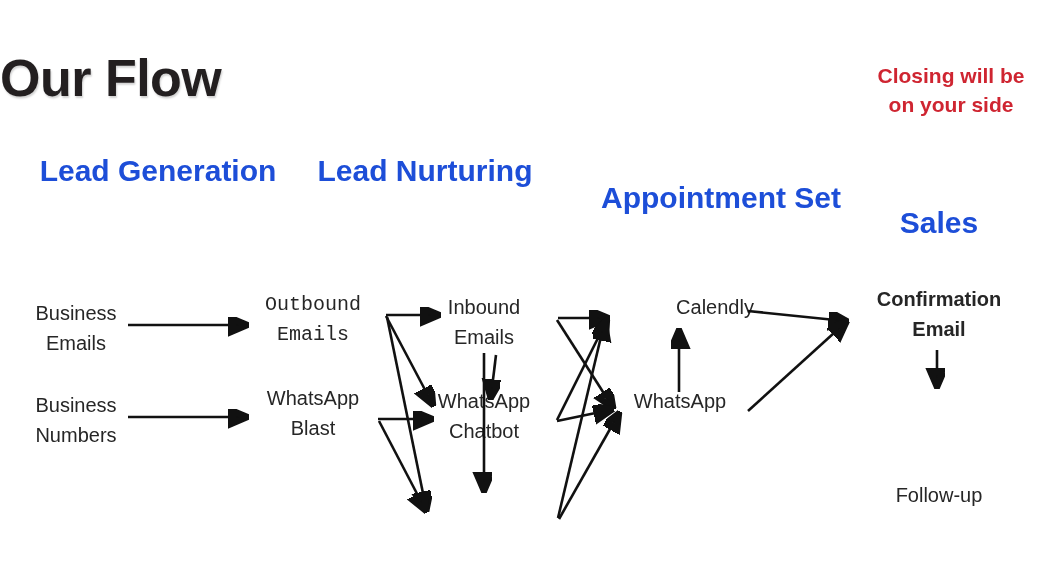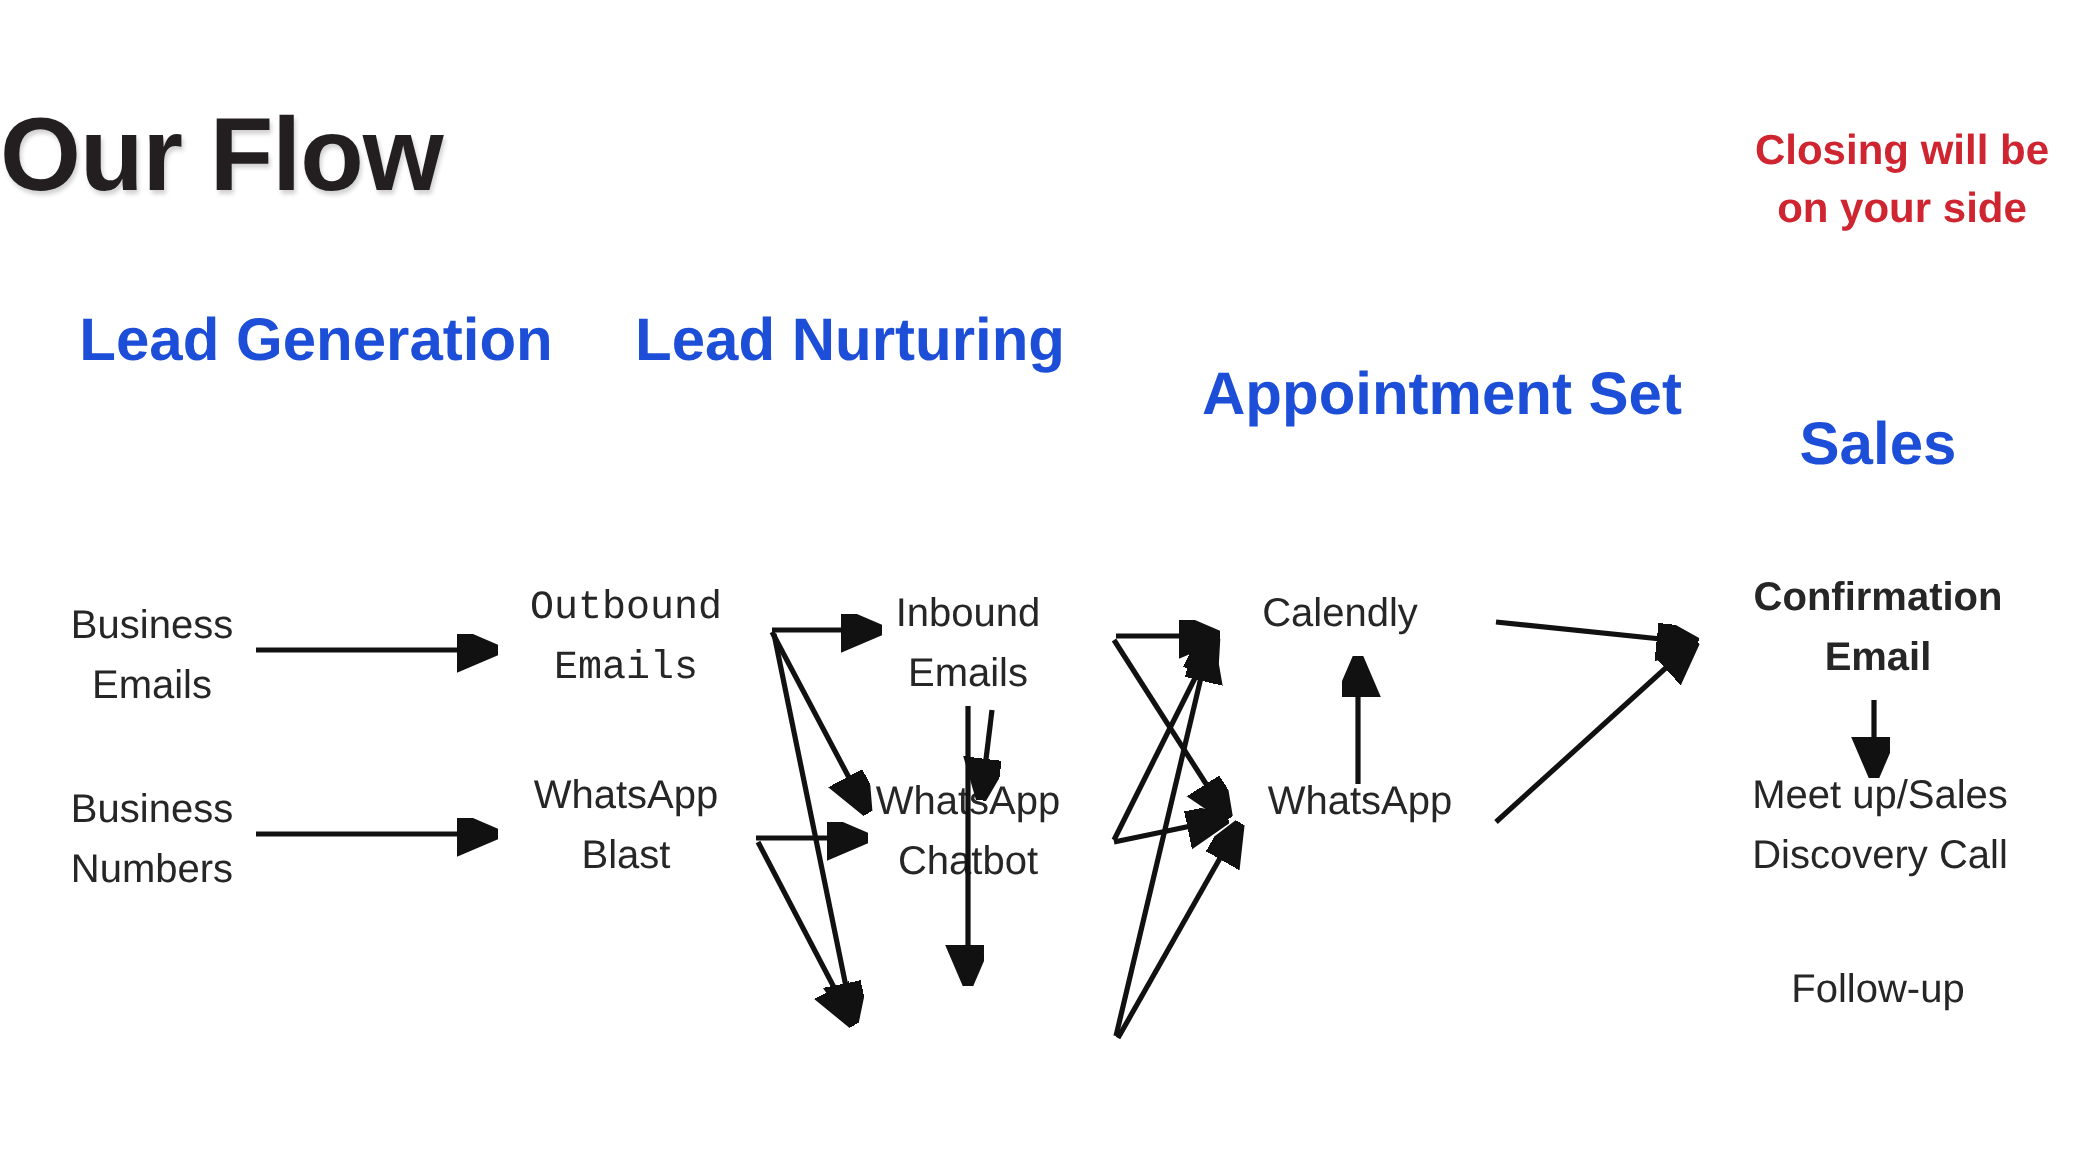--- a/index.html
+++ b/index.html
@@ -93,27 +93,25 @@
   <div class="node" style="left:243px; top:290px; width:140px;font-family:Liberation Mono, monospace;">Outbound
 Emails</div>
   <div class="node" style="left:243px; top:383px; width:140px;">WhatsApp
 Blast</div>
 
   <div class="node" style="left:418px; top:292px; width:132px;">Inbound
 Emails</div>
   <div class="node" style="left:418px; top:386px; width:132px;">WhatsApp
 Chatbot</div>
 
-  <div class="node" style="left:605px; top:292px; width:130px;">Calendly</div>
+  <div class="node" style="left:650px; top:292px; width:130px;">Calendly</div>
   <div class="node" style="left:615px; top:386px; width:130px;">WhatsApp</div>
 
   <div class="node" style="left:849px; top:284px; width:180px;font-weight:bold;">Confirmation
 Email</div>
-  <div class="node" style="left:845px; top:383px; width:190px;">Meet up/Sales
-Discovery Call</div>
   <div class="node" style="left:849px; top:480px; width:180px;">Follow-up</div>
 
   <svg class="edges" viewBox="0 0 1042 586">
     <defs>
       <marker id="ah" markerWidth="8" markerHeight="8" refX="6.4" refY="3" orient="auto" markerUnits="strokeWidth">
         <path d="M0,0 L7,3 L0,6 L1.6,3 z" fill="#111111" stroke="none"></path>
       </marker>
     </defs>
 
     <g>

